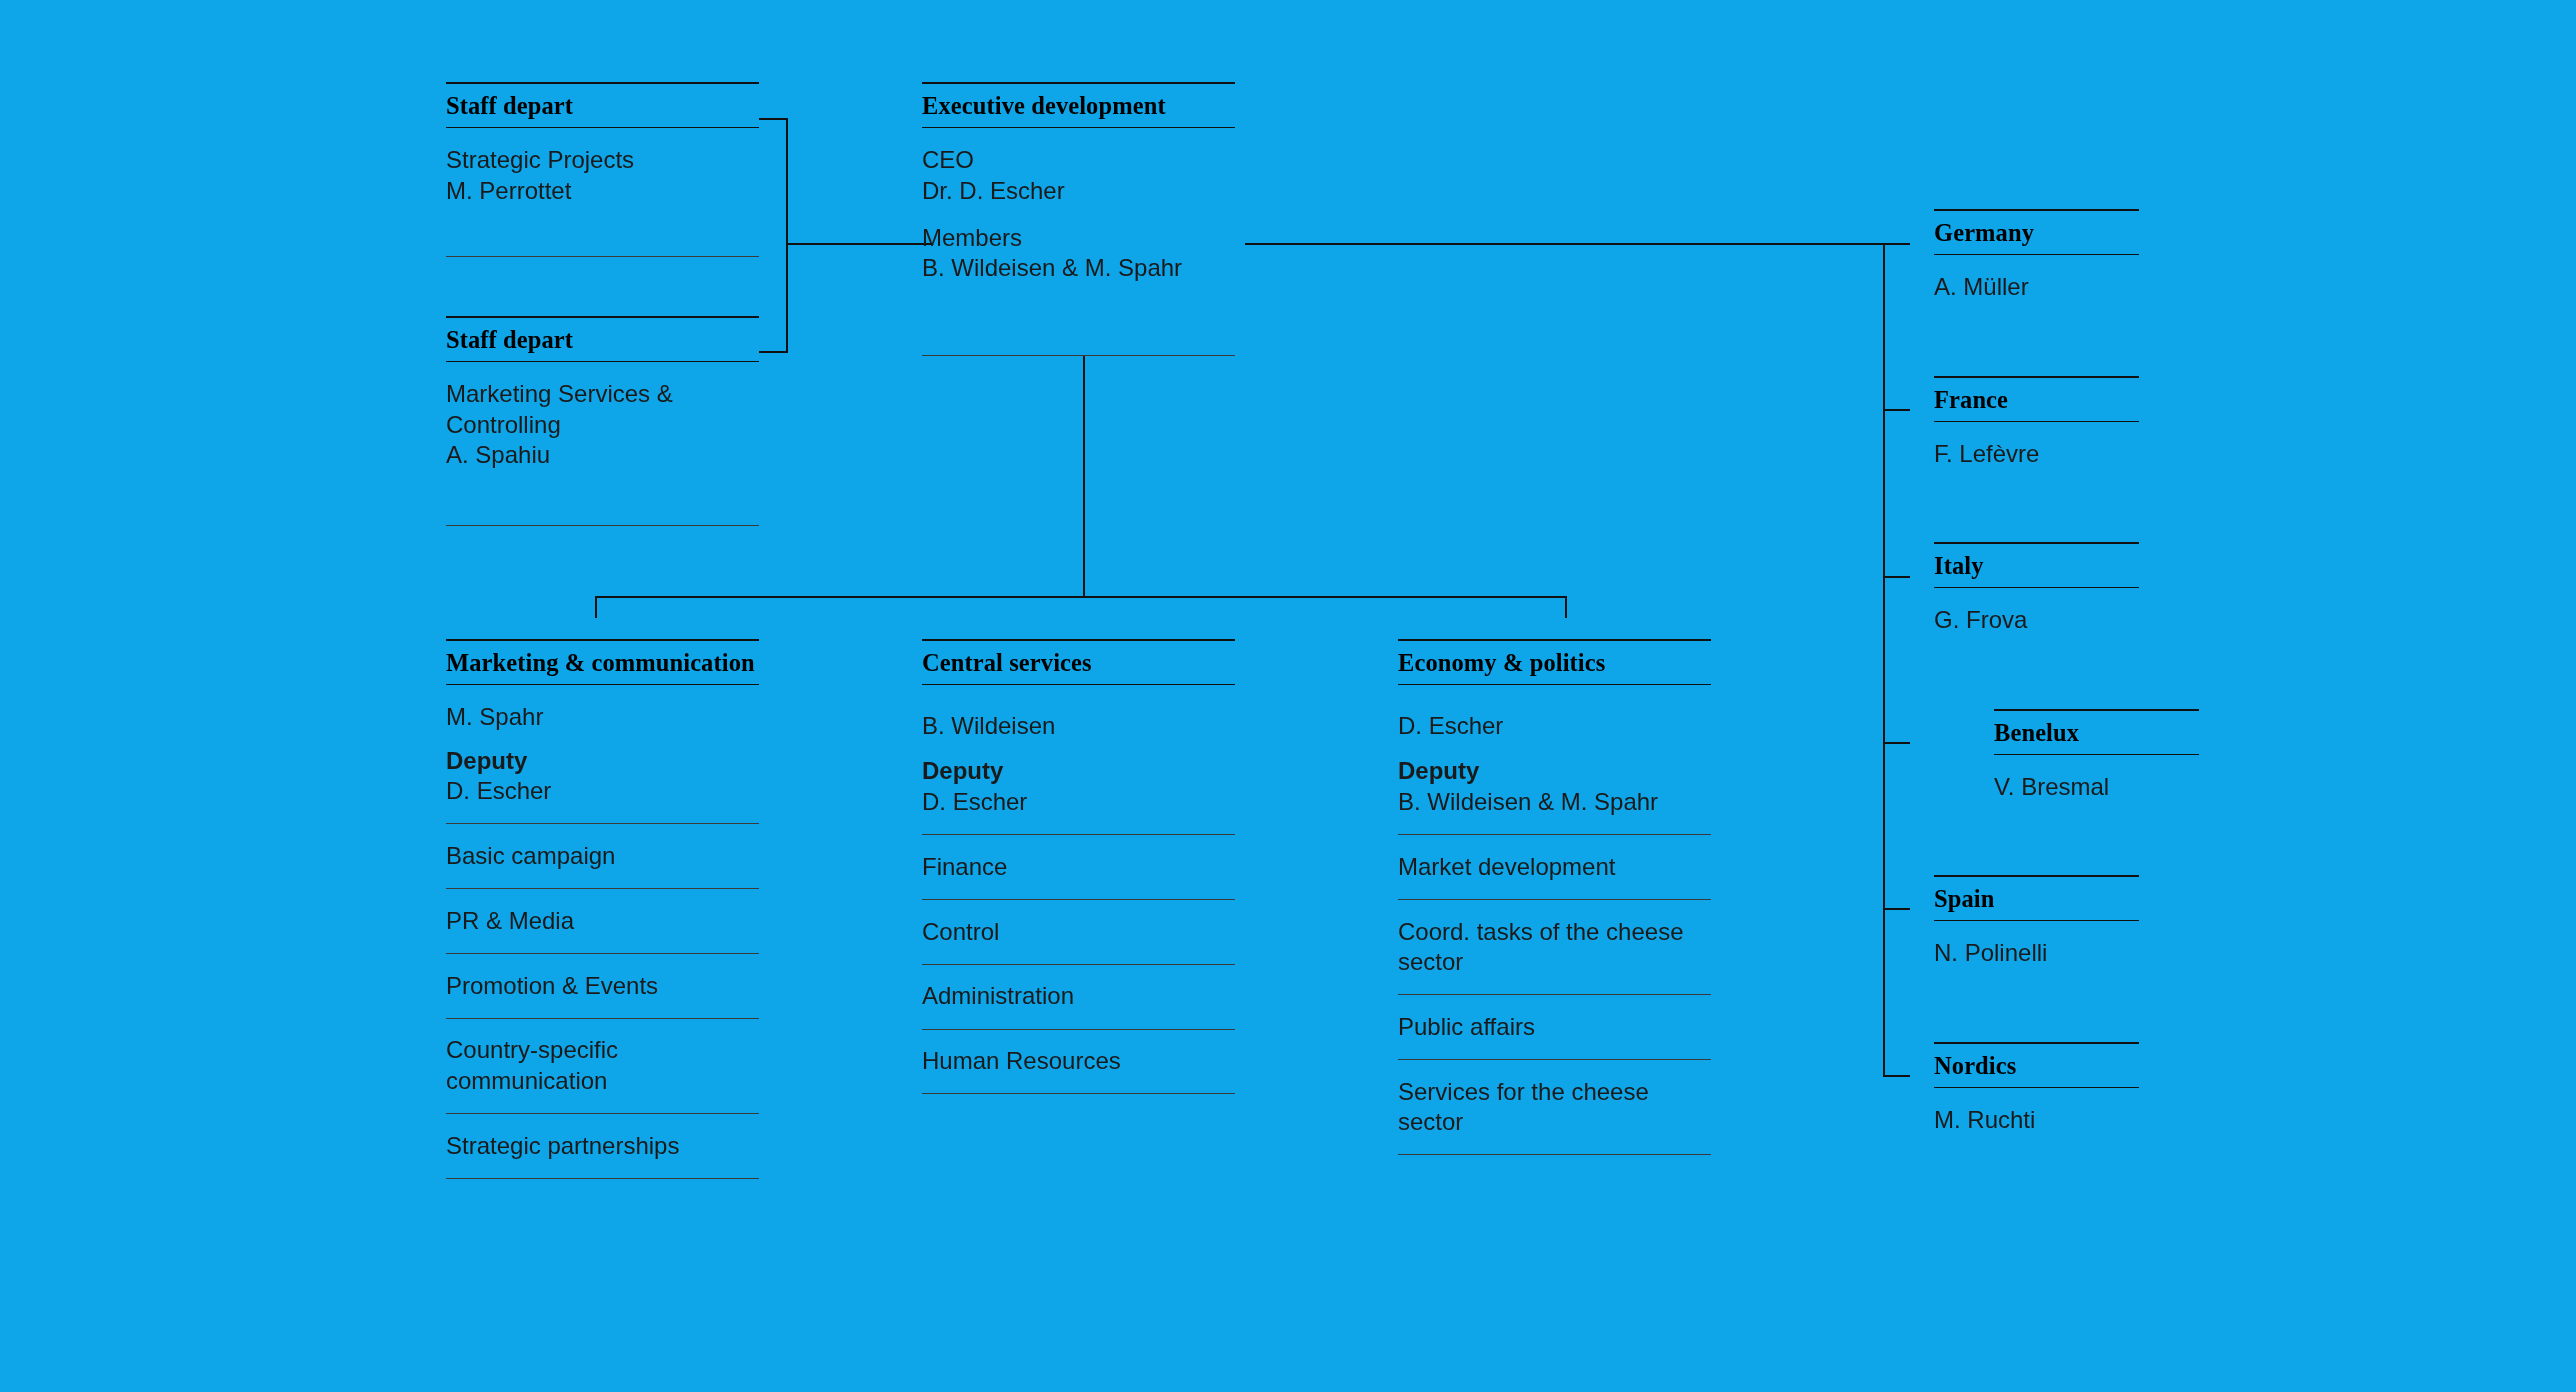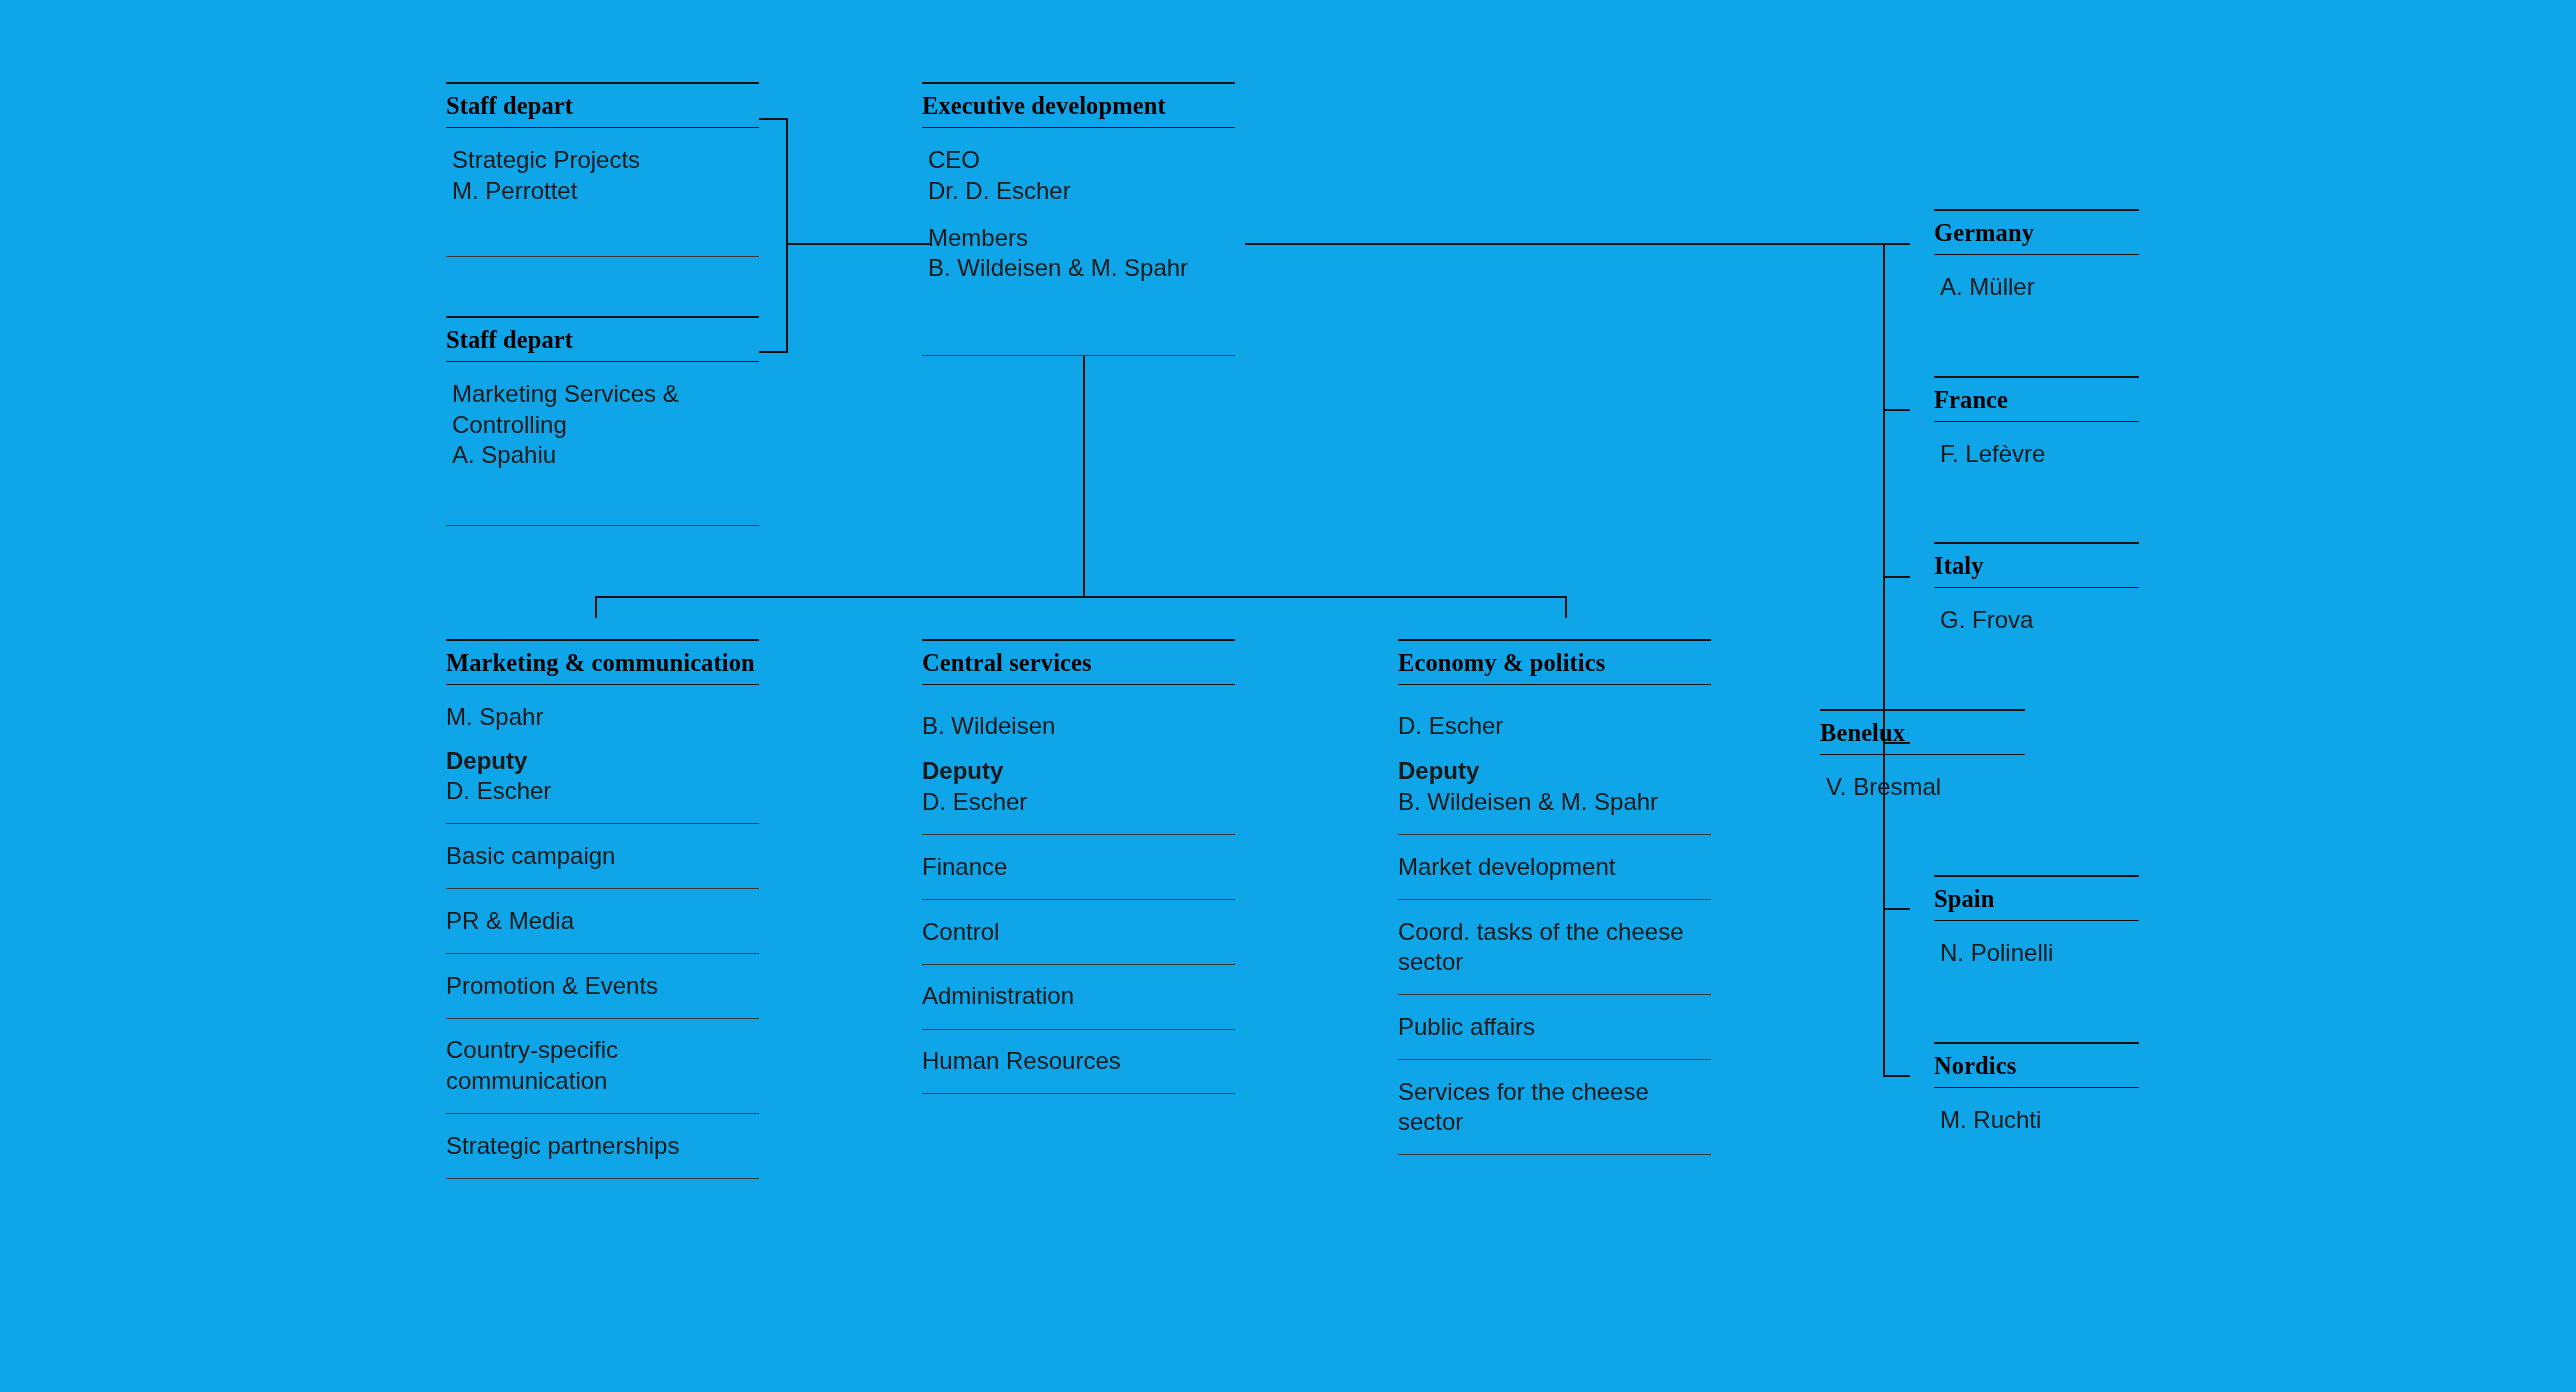--- a/index.html
+++ b/index.html
@@ -45,21 +45,20 @@
   
   .row {
     font-size: 24px;
     line-height: 1.27;
     padding: 16.7px 0 16.7px 0;
     border-bottom: 1.1px solid #3a3a3a;
     color: #1a1a1a;
   }
   .row.no-rule {
     border-bottom: none;
-    margin-left: 6px;
   }
   .row .lbl {
     font-weight: 600;
     display: block;
   }
   .row .sub {
     display: block;
   }
 
   
@@ -199,21 +198,21 @@
     <div class="row no-rule">F. Lefèvre</div>
   </div>
 
   <div class="card" style="left:1934px; top:542px; width:205px;">
     <div class="head-rule-top head-rule-bot">
       <div class="card-title">Italy</div>
     </div>
     <div class="row no-rule">G. Frova</div>
   </div>
 
-  <div class="card" style="left:1820px; top:709px; width:205px;">
+  <div class="card" style="left:1994px; top:709px; width:205px;">
     <div class="head-rule-top head-rule-bot">
       <div class="card-title">Benelux</div>
     </div>
     <div class="row no-rule">V. Bresmal</div>
   </div>
 
   <div class="card" style="left:1934px; top:875px; width:205px;">
     <div class="head-rule-top head-rule-bot">
       <div class="card-title">Spain</div>
     </div>

